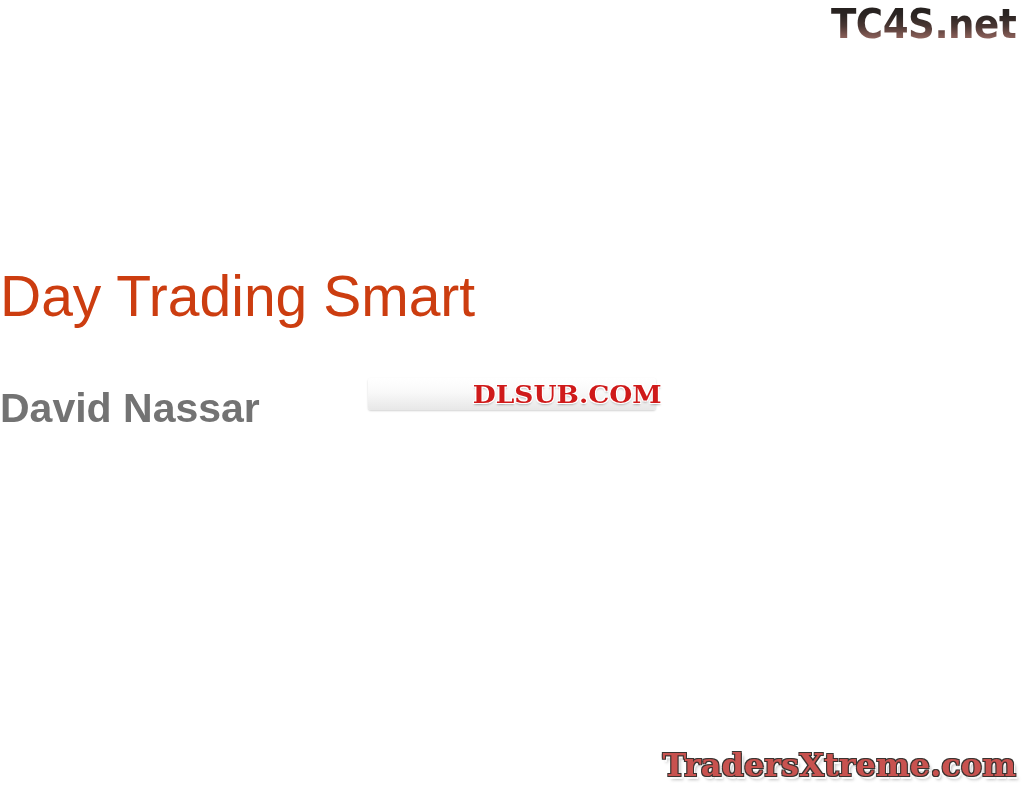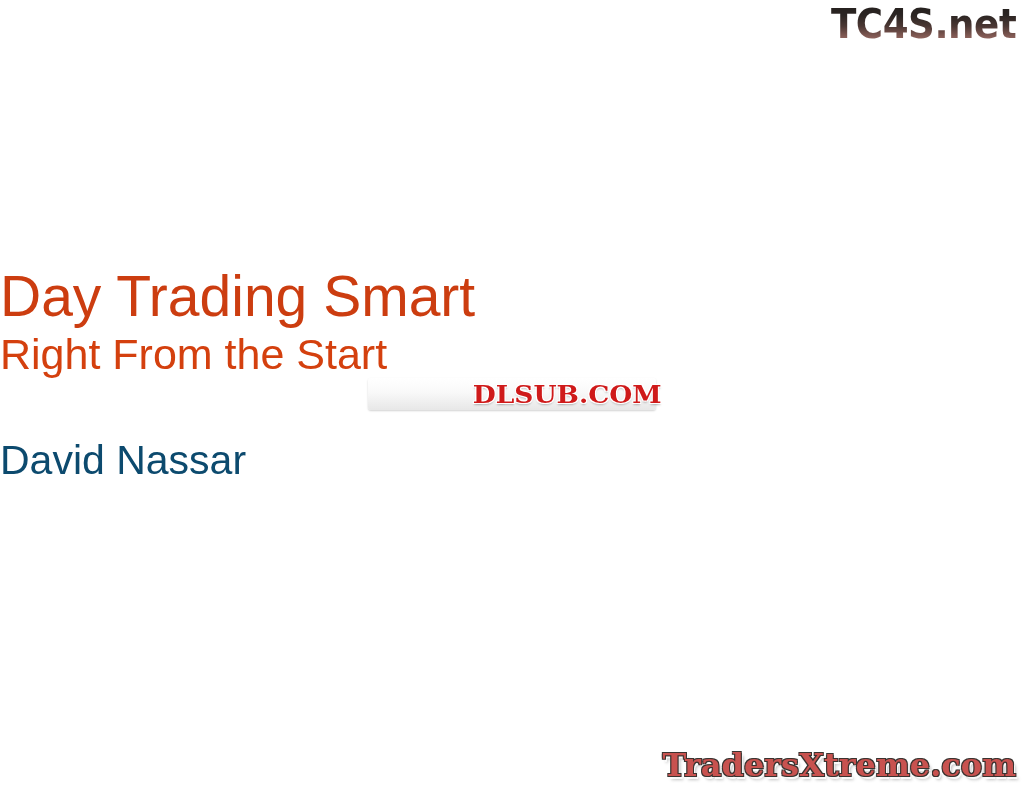--- a/index.html
+++ b/index.html
@@ -63,24 +63,24 @@
     letter-spacing: 0px;
   }
   .slide-subtitle {
     color: #d4400e;
     font-size: 43px;
     line-height: 1.08;
     font-weight: normal;
     margin: 5px 0 0 0;
   }
   .author-name {
-    color: #0c4a6e;
+    color: #737373;
     font-size: 41px;
     line-height: 1.08;
-    font-weight: normal;
+    font-weight: bold;
     margin: 60px 0 0 0;
   }
 
   
   .dlsub-logo {
     position: absolute;
     left: 368px;
     top: 378px;
     width: 288px;
     height: 32px;
@@ -134,21 +134,20 @@
 </style>
 </head>
 <body>
 
 <div class="slide">
 
   <div class="tc4s-logo">TC4S.net</div>
 
   <div class="title-block">
     <h1 class="slide-title">Day Trading Smart</h1>
-    <h2 class="slide-subtitle">Right From the Start</h2>
     <div class="author-name">David Nassar</div>
   </div>
 
   <div class="dlsub-logo">
     <span class="dlsub-text">DLSUB.COM</span>
   </div>
 
   <div class="traders-logo">TradersXtreme.com</div>
 
 </div>

